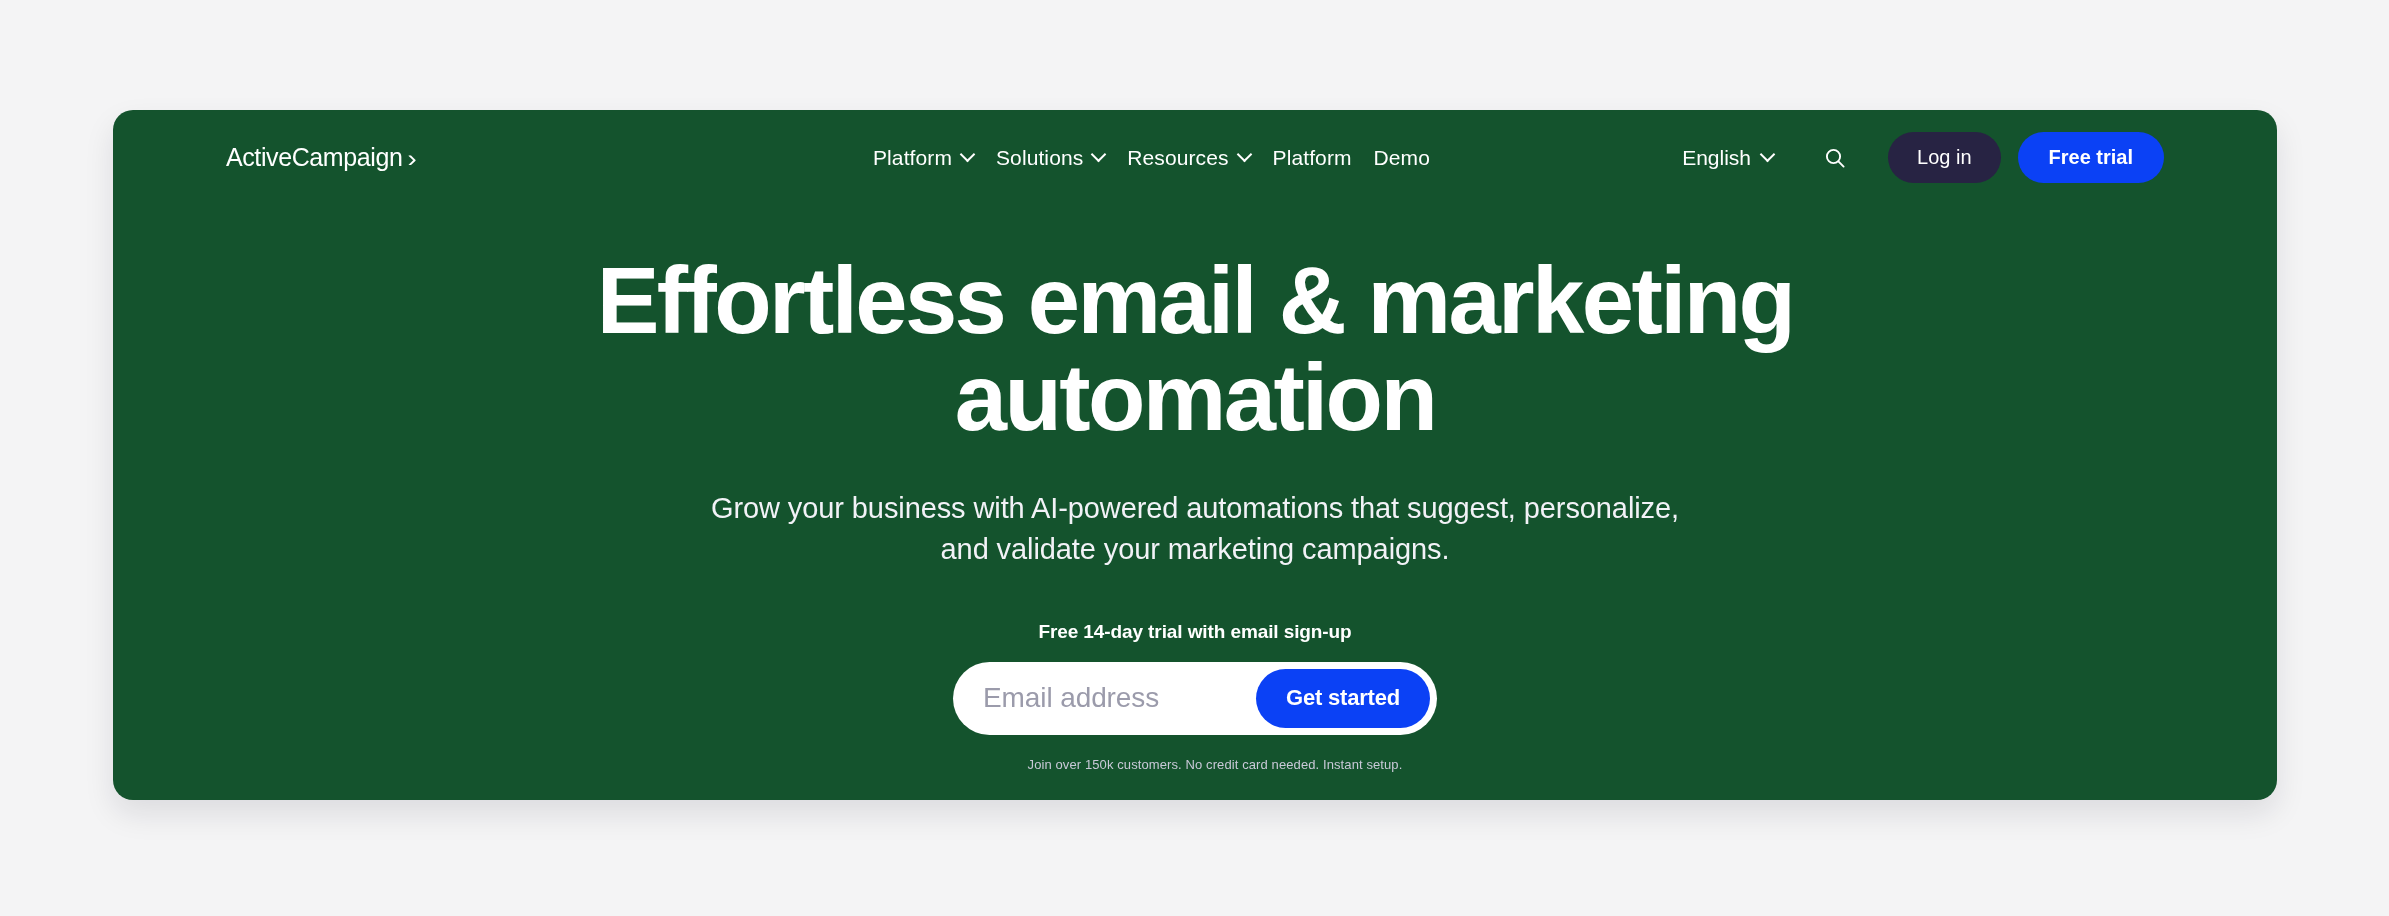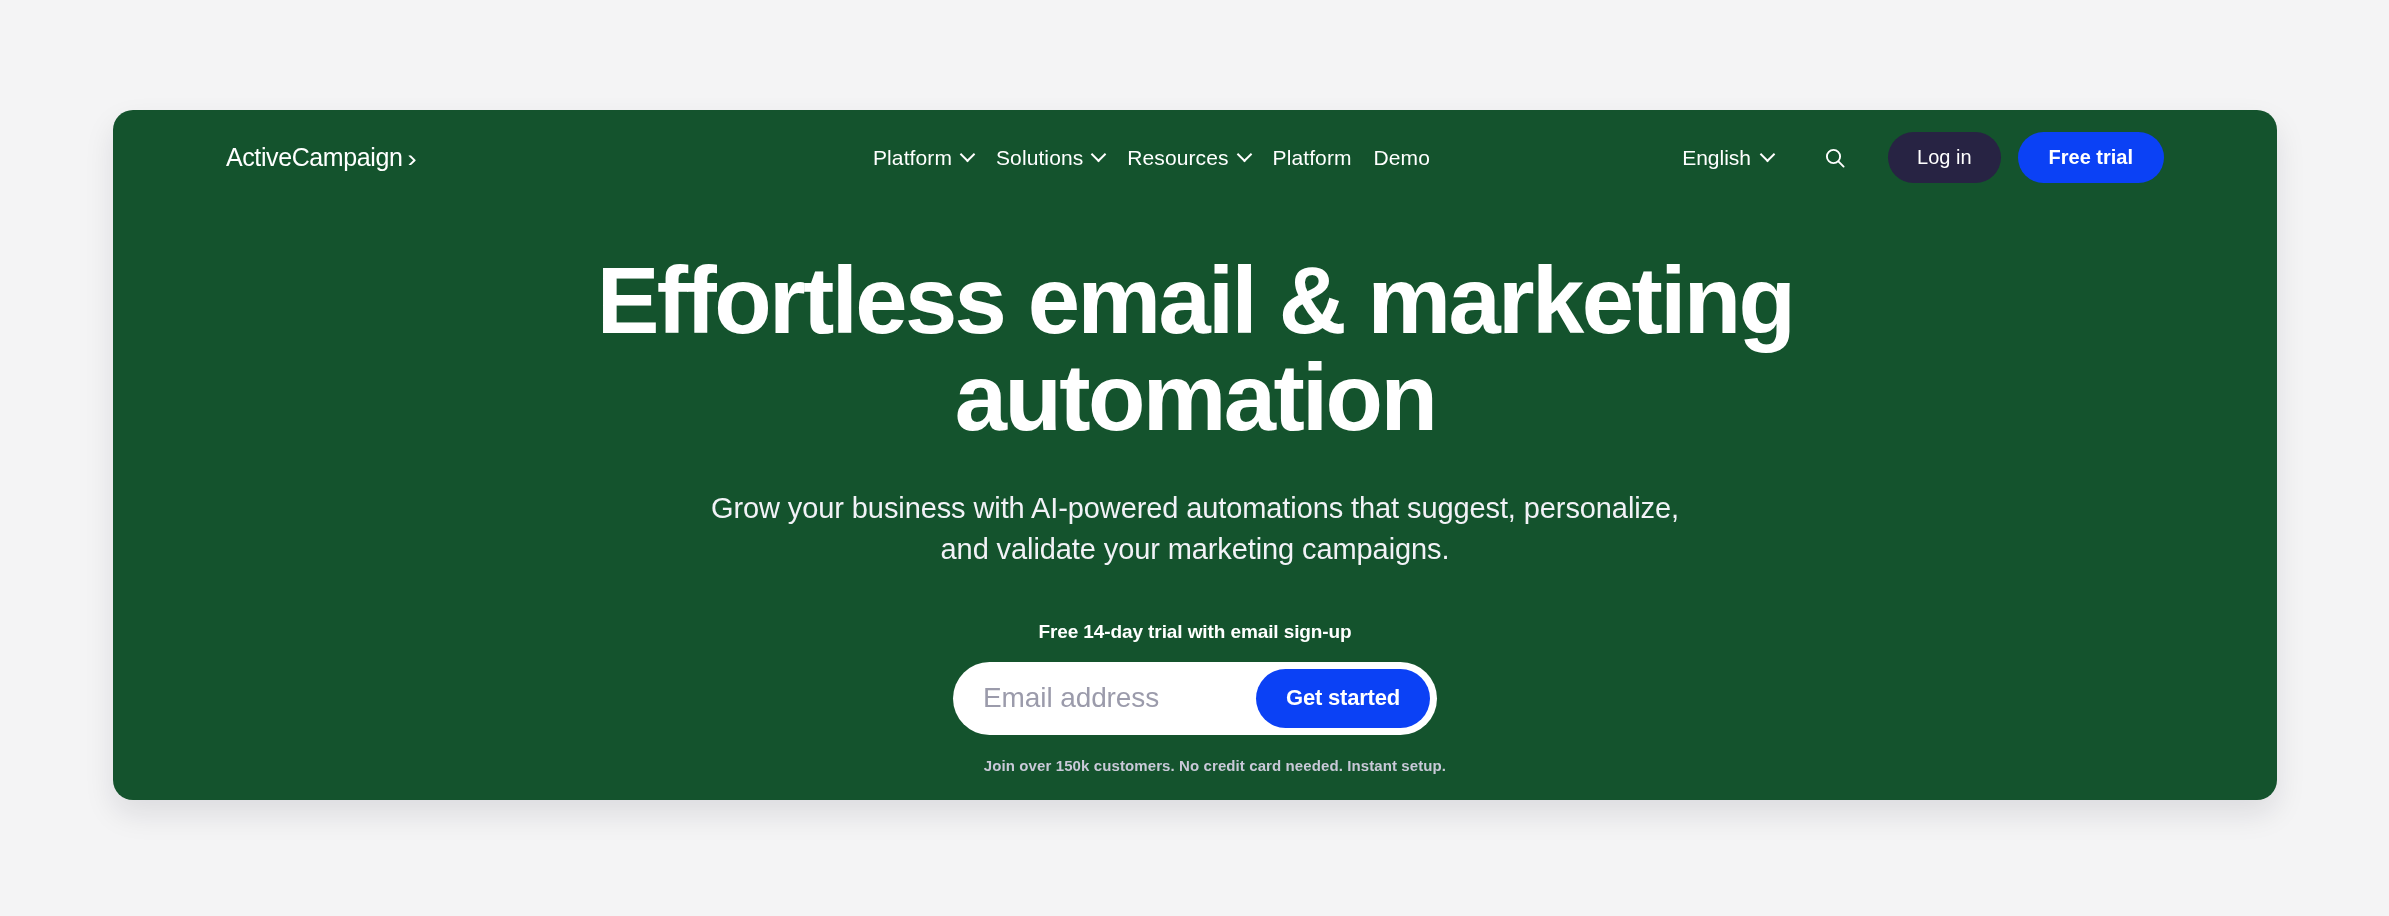--- a/index.html
+++ b/index.html
@@ -231,22 +231,22 @@
     padding: 0 30px;
     cursor: pointer;
     font-family: inherit;
     letter-spacing: -0.2px;
     white-space: nowrap;
     text-align: right;
   }
 
   .form-note {
     color: #c9c9d8;
-    font-size: 15px;
-    font-weight: bold;
+    font-size: 13px;
+    font-weight: normal;
     letter-spacing: 0.1px;
     margin-top: 22px;
     margin-left: 40px;
   }
 </style>
 </head>
 <body>
 
 <div class="page">
 

